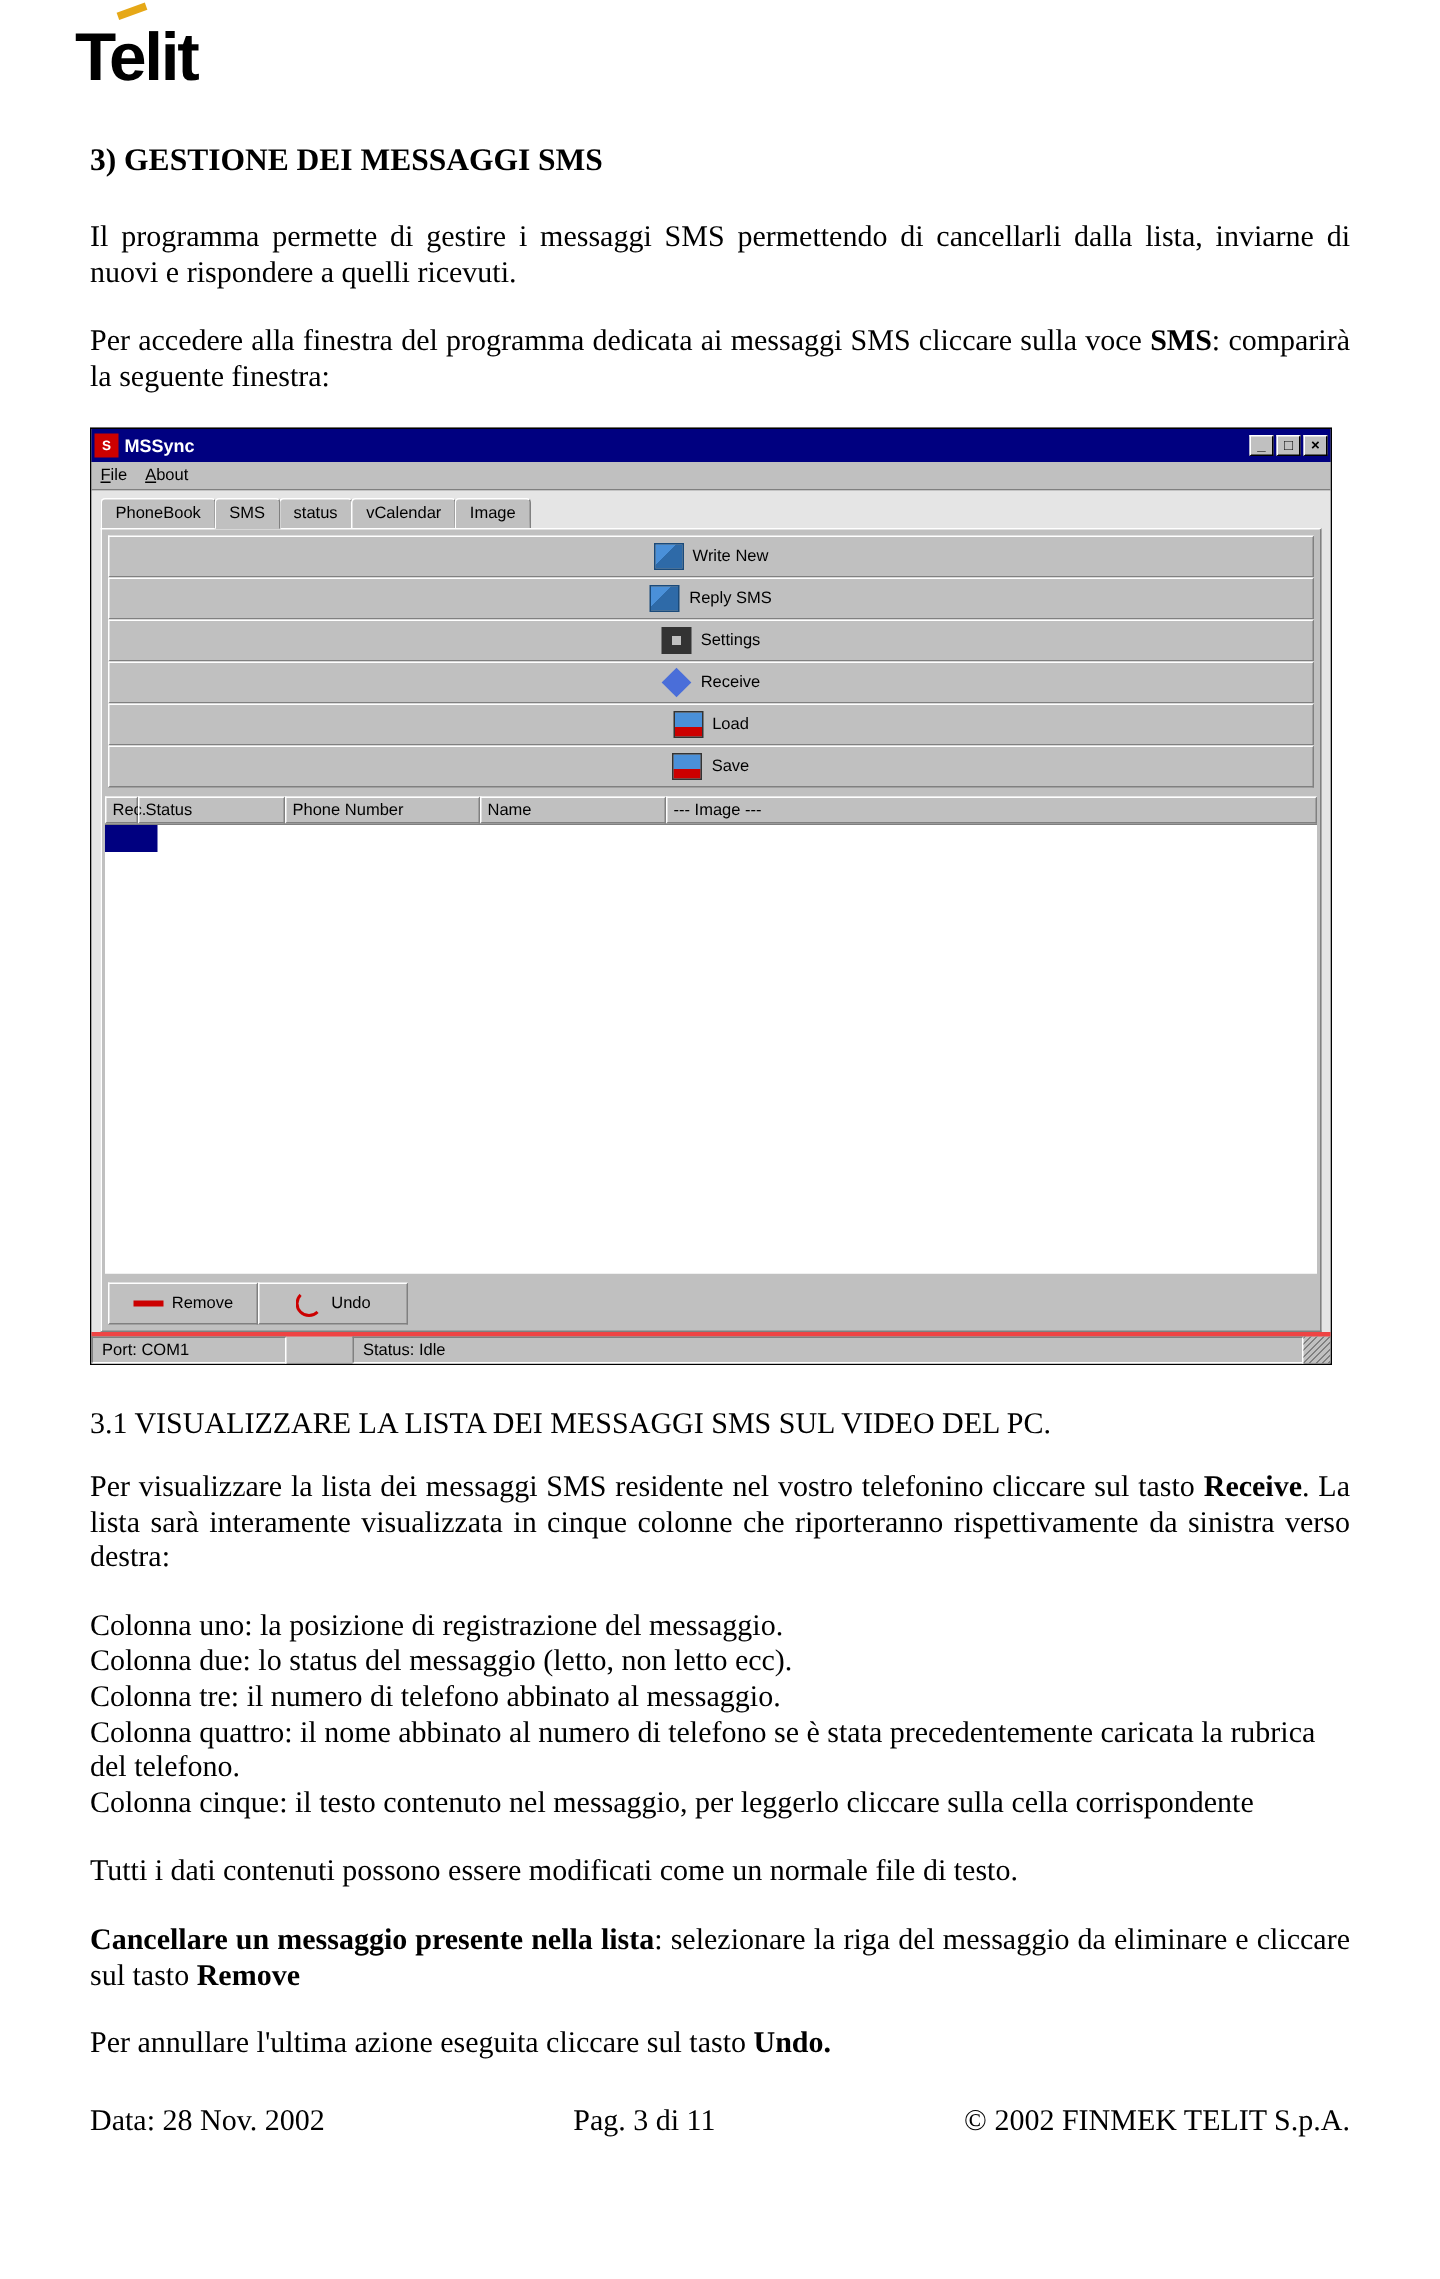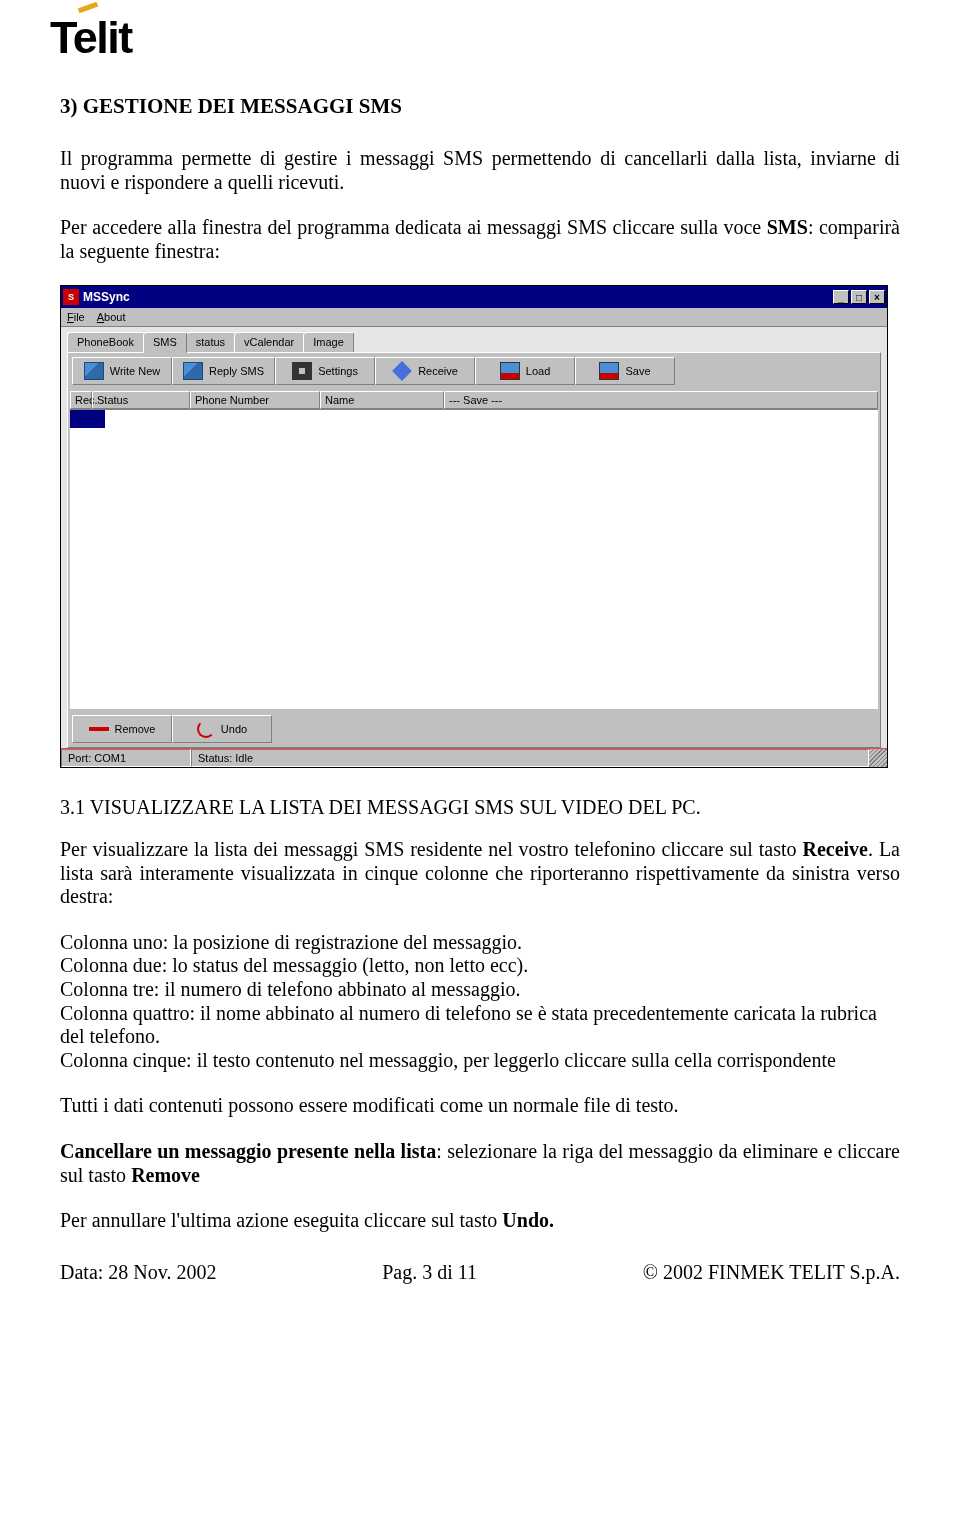--- a/index.html
+++ b/index.html
@@ -22,44 +22,44 @@
   .titlebtn { width: 16px; height: 14px; background: #c0c0c0; border: 1px solid #fff; border-right-color: #000; border-bottom-color: #000; margin-left: 2px; display: inline-flex; align-items: center; justify-content: center; color: #000; font-size: 10px; font-weight: bold; }
   .menubar { background: #c0c0c0; padding: 3px 6px; display: flex; gap: 12px; border-bottom: 1px solid #808080; }
   .menubar span u { text-decoration: underline; }
 
   .tabs { padding: 5px 6px 0 6px; background: #e5e5e5; }
   .tabrow { display: flex; }
   .tab { background: #c0c0c0; border: 1px solid #fff; border-right-color: #808080; border-bottom: none; padding: 3px 9px; font-size: 11px; border-radius: 3px 3px 0 0; margin-right: -1px; position: relative; }
   .tab.active { background: #c0c0c0; border-bottom: 1px solid #c0c0c0; z-index: 2; margin-bottom: -1px; padding-bottom: 4px; }
   .tabbody { border: 1px solid #fff; border-right-color: #808080; border-bottom-color: #808080; background: #c0c0c0; }
 
-  .toolbar { display: flex; padding: 4px; gap: 0; }
+  .toolbar { display: flex; padding: 4px; gap: 0; flex-direction: column; }
   .toolbtn { display: flex; align-items: center; padding: 4px 10px; border: 1px solid #fff; border-right-color: #808080; border-bottom-color: #808080; background: #c0c0c0; gap: 6px; min-width: 100px; justify-content: center; cursor: pointer; }
   .tbicon { width: 20px; height: 18px; display: inline-block; }
   .writei { background: linear-gradient(135deg,#4a90d9 40%, #2e6aa8 40%); border: 1px solid #1a4a7a; }
   .settingi { background: #333; position: relative; }
   .settingi::after { content: ""; position: absolute; width: 6px; height: 6px; background: #c0c0c0; top: 6px; left: 7px; }
   .recvi { background: #4a6ed9; transform: rotate(45deg); width: 14px; height: 14px; margin: 2px 3px; }
   .loadi, .savei { background: linear-gradient(#4a90d9 60%, #c00 60%); border: 1px solid #333; position: relative; }
   .removi { width: 20px; height: 4px; background: #c00; margin: 7px 0; }
   .undoi { width: 18px; height: 18px; border: 2px solid #c00; border-top-color: transparent; border-right-color: transparent; border-radius: 50%; position: relative; }
 
   .grid { background: #fff; margin: 2px; }
   .gridhead { display: flex; background: #c0c0c0; }
   .gh { border: 1px solid #fff; border-right-color: #808080; border-bottom-color: #808080; padding: 2px 4px; font-size: 11px; }
   .gh1 { width: 22px; } .gh2 { width: 98px; } .gh3 { width: 130px; } .gh4 { width: 124px; } .gh5 { flex: 1; }
   .gridbody { height: 300px; background: #fff; border-top: 1px solid #808080; }
   .gridrow1 { display: flex; }
   .cellsel { width: 35px; height: 18px; background: #000080; }
   .cellrest { flex: 1; height: 18px; }
 
   .bottombar { display: flex; padding: 4px; }
-  .statusbar { display: flex; border-top: 1px solid #ef4444; background: #c0c0c0; }
+  .statusbar { display: flex; border-top: 3px solid #ef4444; background: #c0c0c0; }
   .statcell { border: 1px solid #808080; border-right-color: #fff; border-bottom-color: #fff; padding: 2px 6px; font-size: 11px; }
-  .statcell.sc1 { width: 130px; } .statcell.sc2 { flex: 1; }
+  .statcell.sc1 { width: 130px; } .statcell.sc2 { flex: 1; margin-left: 44px; }
   .grip { width: 18px; background: repeating-linear-gradient(135deg,#808080 0 1px, transparent 1px 3px); }
 
   .footer { display: flex; justify-content: space-between; font-size: 20px; margin-top: 28px; }
 </style>
 </head>
 <body>
 
 <div class="logo">
   <div class="logo-wrap">
     <span class="logo-accent"></span>
@@ -120,21 +120,21 @@
               <span class="tbicon savei"></span>
               <span>Save</span>
             </div>
         </div>
         <div class="grid">
           <div class="gridhead">
             <div class="gh gh1">Rec.</div>
             <div class="gh gh2">Status</div>
             <div class="gh gh3">Phone Number</div>
             <div class="gh gh4">Name</div>
-            <div class="gh gh5">--- Save ---</div>
+            <div class="gh gh5">--- Image ---</div>
           </div>
           <div class="gridbody">
             <div class="gridrow1">
               <div class="cellsel"></div>
               <div class="cellrest"></div>
             </div>
           </div>
         </div>
         <div class="bottombar">
           <div class="toolbtn">

